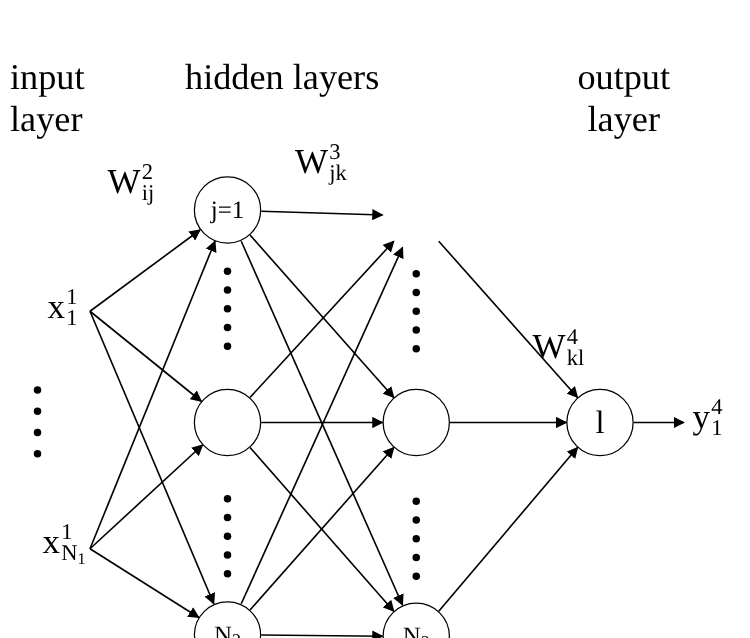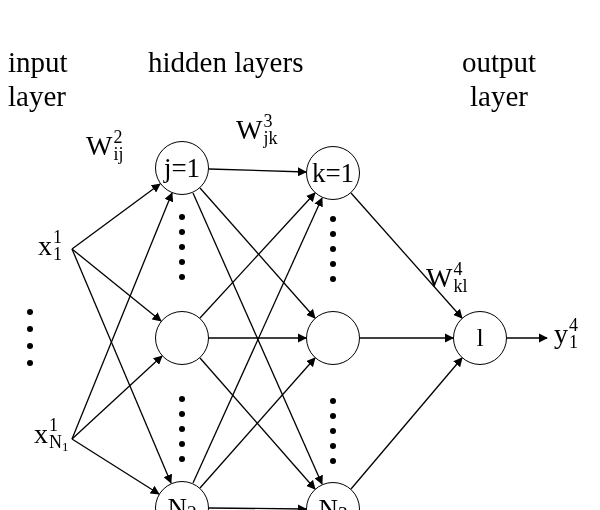--- a/index.html
+++ b/index.html
@@ -20,21 +20,21 @@
   .stack{display:inline-flex;flex-direction:column;align-items:flex-start;
          font-size:18px;line-height:0.95;margin-left:1px;}
   .stack .sup{display:block;}
   .stack .sub{display:block;}
   .subrow{display:block;white-space:nowrap;text-align:right;}
   .subsub{font-size:0.72em;position:relative;top:3px;}
   
   .node{
     position:absolute;width:54px;height:54px;border:1.6px solid #000;
     border-radius:50%;display:flex;align-items:center;justify-content:center;
-    box-sizing:border-box;background:#fff;font-size:27px;
+    box-sizing:border-box;background:#fff;font-size:20px;
   }
   .node .nodesub{font-size:0.72em;position:relative;top:5px;}
   .node-out{font-size:26px;}
   
   .dots{position:absolute;display:flex;flex-direction:column;align-items:center;}
   .dots .dot{width:6px;height:6px;background:#000;border-radius:50%;}
   .dots-4 .dot{margin:5.5px 0;}
   .dots-5 .dot{margin:4.5px 0;}
   svg.edges{position:absolute;left:0;top:0;pointer-events:none;}
   svg.edges line{stroke:#000;stroke-width:1.3;}
@@ -132,23 +132,20 @@
 
   <div class="node" style="left:155px;top:98px;">
     <span>j=1</span>
   </div>
   <div class="node" style="left:155px;top:268px;"></div>
   <div class="node" style="left:155px;top:438px;">
     <span>N</span>
       <span class="nodesub">2</span>
   </div>
 
-  <div class="node" style="left:306px;top:103px;">
-    <span>k=1</span>
-  </div>
   <div class="node" style="left:306px;top:268px;"></div>
   <div class="node" style="left:306px;top:439px;">
     <span>N</span>
       <span class="nodesub">3</span>
   </div>
 
   <div class="node node-out" style="left:453px;top:268px;">
     <span>l</span>
   </div>
 

